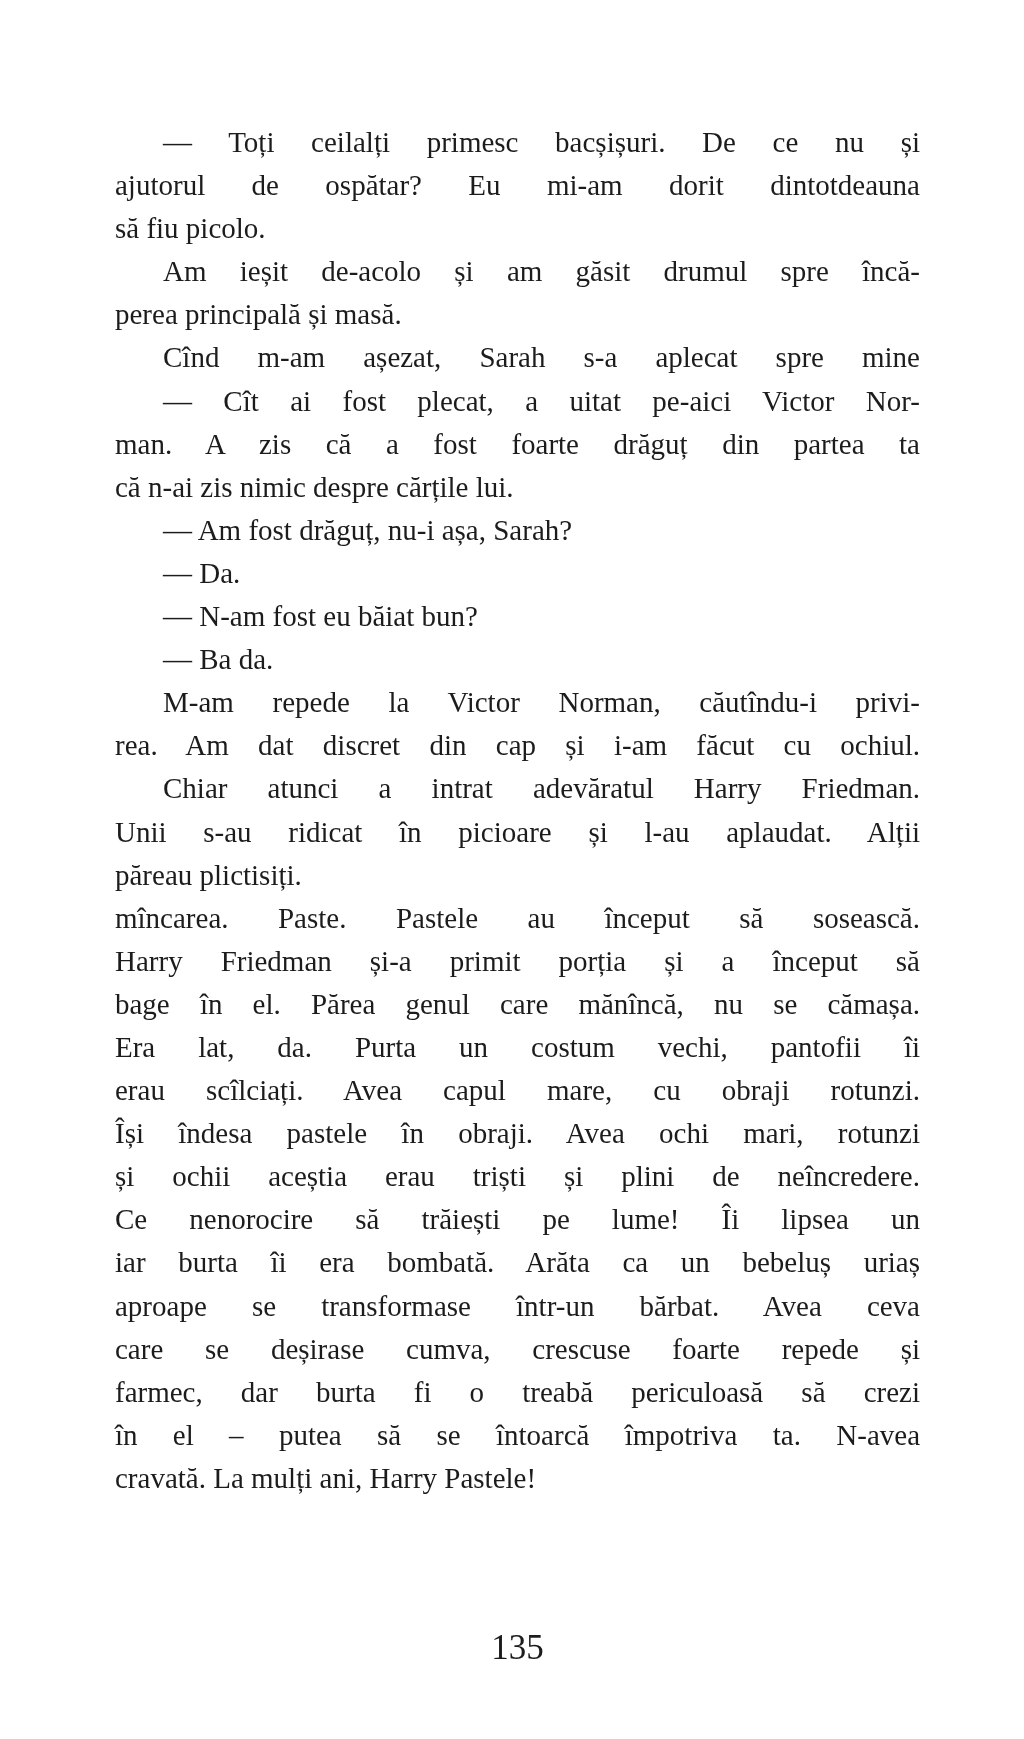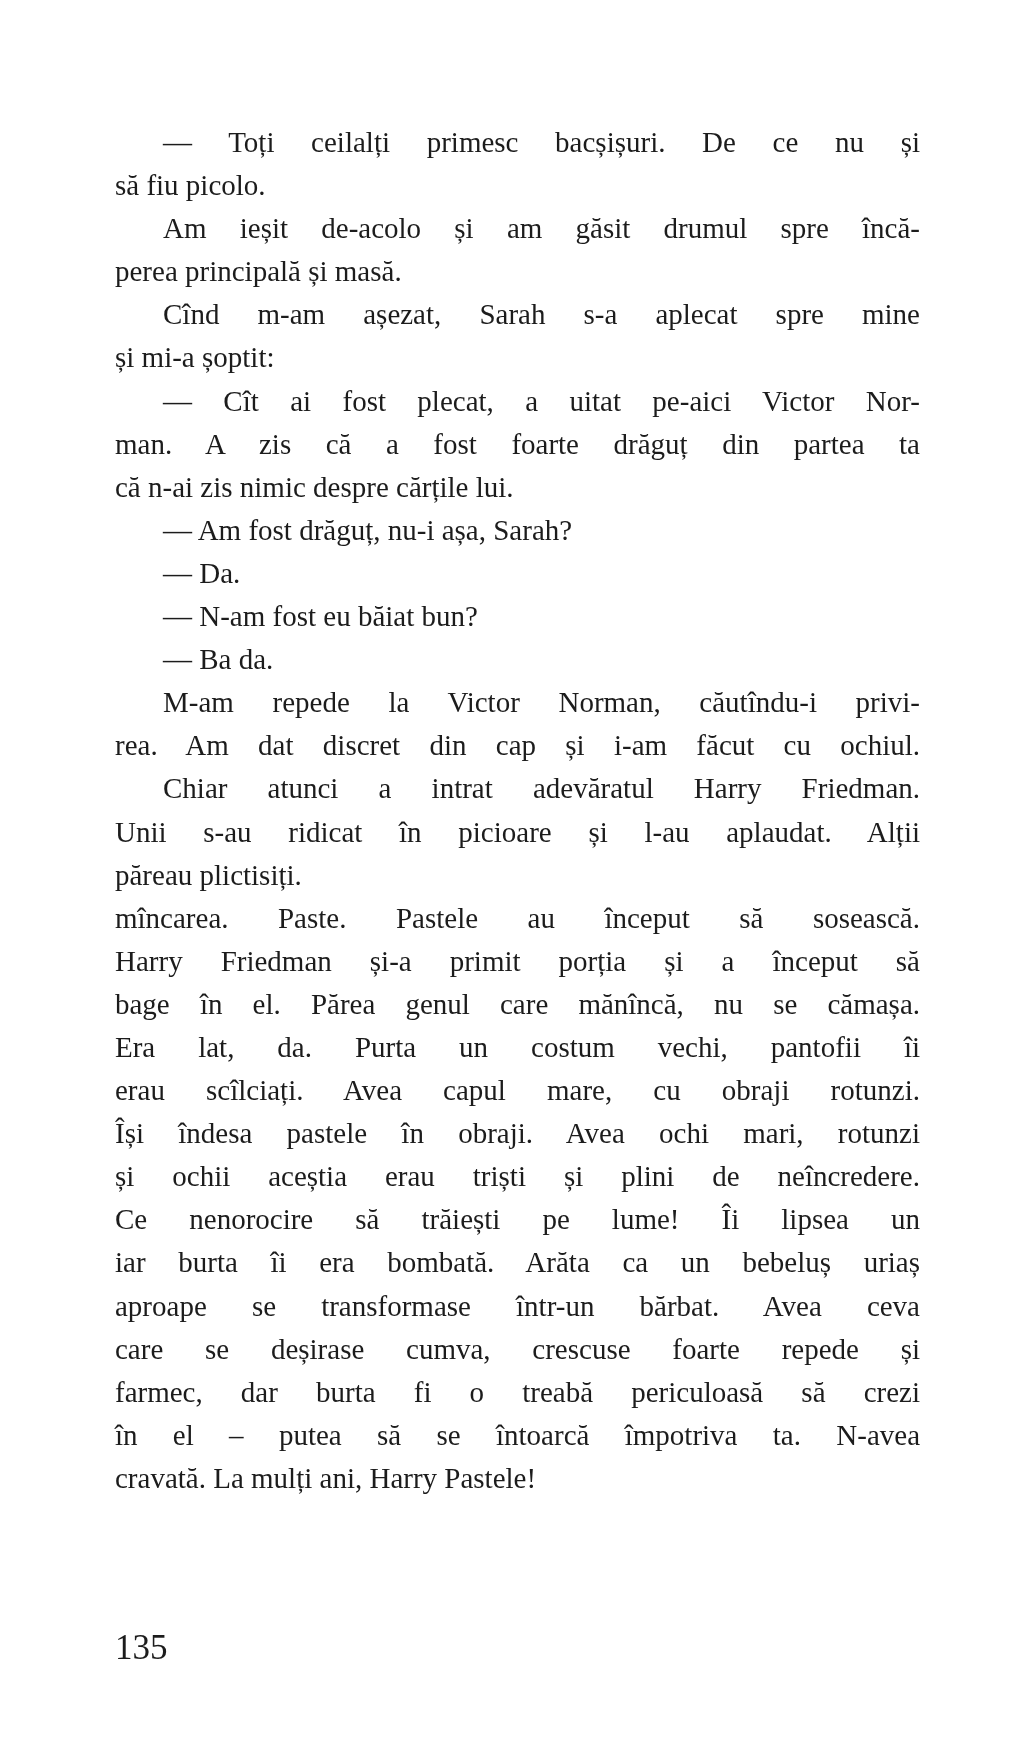--- a/index.html
+++ b/index.html
@@ -35,37 +35,37 @@
     text-align-last: left;
   }
   .line.indent {
     text-indent: 48px;
   }
   .page-number {
     position: absolute;
     left: 115px;
     top: 1626px;
     width: 805px;
-    text-align: left;
+    text-align: center;
     font-size: 35px;
     line-height: 43px;
     color: var(--ink, #1c1c1c);
   }
 </style>
 </head>
 <body>
 
 <div class="page">
   <div class="text-block">
       <div class="line indent">— Toți ceilalți primesc bacșișuri. De ce nu și</div>
+      <div class="line">ajutorul de ospătar? Eu mi-am dorit dintotdeauna</div>
       <div class="line no-fill">să fiu picolo.</div>
       <div class="line indent">Am ieșit de-acolo și am găsit drumul spre încă-</div>
       <div class="line no-fill">perea principală și masă.</div>
       <div class="line indent">Cînd m-am așezat, Sarah s-a aplecat spre mine</div>
-      <div class="line no-fill">și mi-a șoptit:</div>
       <div class="line indent">— Cît ai fost plecat, a uitat pe-aici Victor Nor-</div>
       <div class="line">man. A zis că a fost foarte drăguț din partea ta</div>
       <div class="line no-fill">că n-ai zis nimic despre cărțile lui.</div>
       <div class="line indent no-fill">— Am fost drăguț, nu-i așa, Sarah?</div>
       <div class="line indent no-fill">— Da.</div>
       <div class="line indent no-fill">— N-am fost eu băiat bun?</div>
       <div class="line indent no-fill">— Ba da.</div>
       <div class="line indent">M-am repede la Victor Norman, căutîndu-i privi-</div>
       <div class="line">rea. Am dat discret din cap și i-am făcut cu ochiul.</div>
       <div class="line indent">Chiar atunci a intrat adevăratul Harry Friedman.</div>

